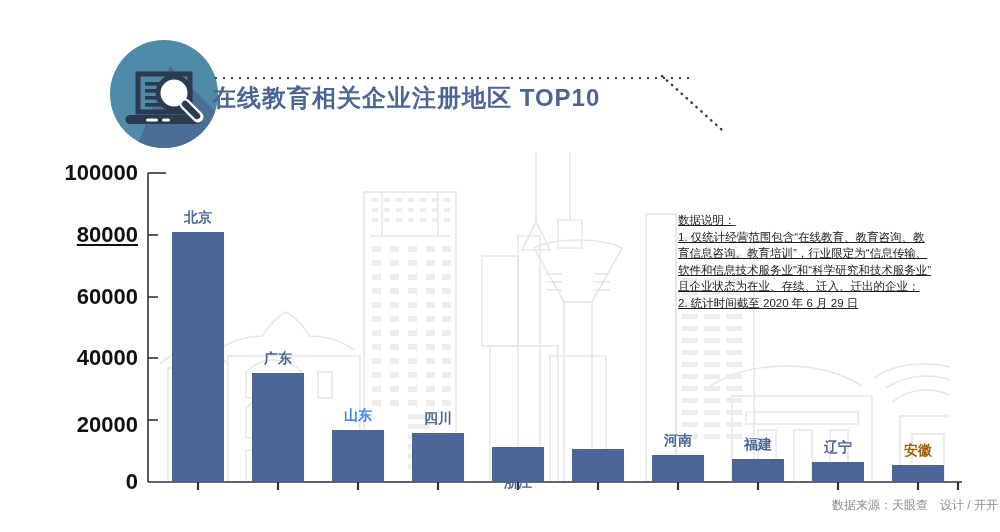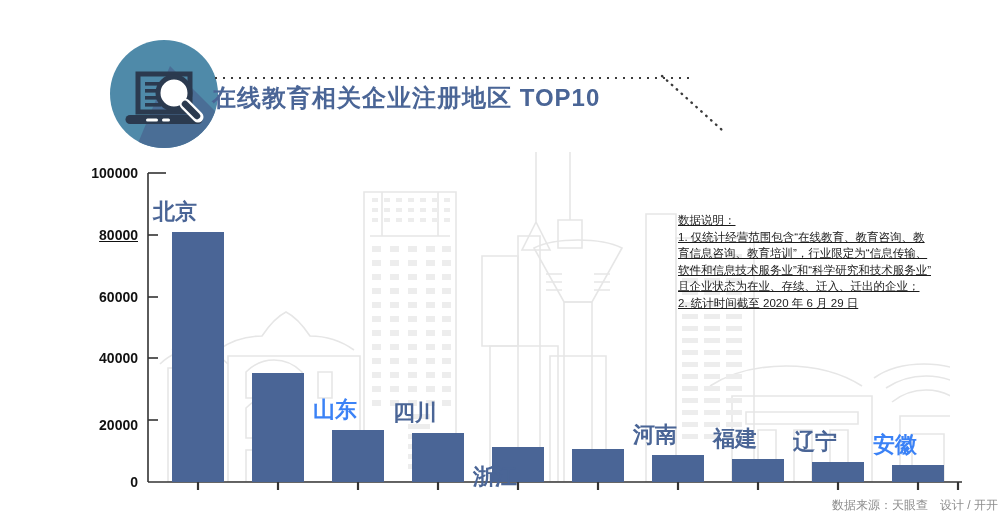--- a/index.html
+++ b/index.html
@@ -37,29 +37,29 @@
   }
 
   
   #plot { position:absolute; left:0; top:150px; width:1000px; height:350px; }
   #city { position:absolute; left:150px; top:0px; width:800px; height:332px; }
 
   #axis-ticks { position:absolute; left:0; top:0; width:1000px; height:350px; }
 
   .ytick {
     position:absolute; right:0; width:90px; text-align:right;
-    font-size:14px; font-weight:bold; color:#111111;
+    font-size:22px; font-weight:bold; color:#111111;
     transform:translateY(-50%);
   }
   #ylabels { position:absolute; left:48px; top:0; width:90px; height:350px; }
 
   .bar { position:absolute; background:#4a6596; }
   .barlabel {
-    position:absolute; 
-    font-size:22px; font-weight:bold; color:#4a6596;
+    position:absolute; text-align:center;
+    font-size:14px; font-weight:bold; color:#4a6596;
     white-space:nowrap; transform:translateY(-100%);
   }
 
   
   #note {
     position:absolute; left:678px; top:212px; width:310px;
     font-size:11.5px; line-height:16.5px; color:#1b1b1b;text-decoration:underline;
   }
   #note .nline { white-space:nowrap; }
 
@@ -331,35 +331,36 @@
       <div class="ytick" style="top: 208.4px;">40000</div>
       <div class="ytick" style="top: 146.6px;">60000</div>
       <div class="ytick" style="top: 84.8px; text-decoration: underline;">80000</div>
       <div class="ytick" style="top: 23px;">100000</div>
     </div>
 
   <div id="bars" style="position:absolute;left:0;top:0;width:1000px;height:350px;">
       <div class="bar" style="left: 172px; top: 81.71px; width: 52px; height: 250.29px; background: rgb(74, 101, 150);"></div>
       <div class="barlabel" style="left: 153px; width: 90px; top: 76.71px; color: rgb(74, 101, 150);">北京</div>
       <div class="bar" style="left: 252px; top: 222.923px; width: 52px; height: 109.077px; background: rgb(74, 101, 150);"></div>
+      <div class="barlabel" style="left: 233px; width: 90px; top: 217.923px; color: rgb(74, 101, 150);">广东</div>
       <div class="bar" style="left: 332px; top: 280.088px; width: 52px; height: 51.912px; background: rgb(74, 101, 150);"></div>
       <div class="barlabel" style="left: 313px; width: 90px; top: 275.088px; color: #3b82f6;">山东</div>
       <div class="bar" style="left: 412px; top: 282.869px; width: 52px; height: 49.131px; background: rgb(74, 101, 150);"></div>
       <div class="barlabel" style="left: 393px; width: 90px; top: 277.869px; color: rgb(74, 101, 150);">四川</div>
       <div class="bar" style="left: 492px; top: 297.083px; width: 52px; height: 34.917px; background: rgb(74, 101, 150);"></div>
       <div class="barlabel" style="left: 473px; width: 90px; top: 298px; color: rgb(74, 101, 150); margin-top: 44px;">浙江</div>
       <div class="bar" style="left: 572px; top: 298.937px; width: 52px; height: 33.063px; background: rgb(74, 101, 150);"></div>
       <div class="bar" style="left: 652px; top: 305.117px; width: 52px; height: 26.883px; background: rgb(74, 101, 150);"></div>
       <div class="barlabel" style="left: 633px; width: 90px; top: 300.117px; color: rgb(74, 101, 150);">河南</div>
       <div class="bar" style="left: 732px; top: 309.134px; width: 52px; height: 22.866px; background: rgb(74, 101, 150);"></div>
       <div class="barlabel" style="left: 713px; width: 90px; top: 304.134px; color: rgb(74, 101, 150);">福建</div>
       <div class="bar" style="left: 812px; top: 312.224px; width: 52px; height: 19.776px; background: rgb(74, 101, 150);"></div>
       <div class="barlabel" style="left: 793px; width: 90px; top: 307.224px; color: rgb(74, 101, 150);">辽宁</div>
       <div class="bar" style="left: 892px; top: 315.005px; width: 52px; height: 16.995px; background: rgb(74, 101, 150);"></div>
-      <div class="barlabel" style="left: 873px; width: 90px; top: 310.005px; color: #3b82f6;">安徽</div>
+      <div class="barlabel" style="left: 873px; width: 90px; top: 310.005px; color: #a16207;">安徽</div>
     </div>
 </div>
 
 <div id="note">
   <div class="nline">数据说明：</div>
   <div id="note-lines">
       <div class="nline">1. 仅统计经营范围包含“在线教育、教育咨询、教</div>
       <div class="nline">育信息咨询、教育培训”，行业限定为“信息传输、</div>
       <div class="nline">软件和信息技术服务业”和“科学研究和技术服务业”</div>
       <div class="nline">且企业状态为在业、存续、迁入、迁出的企业；</div>

